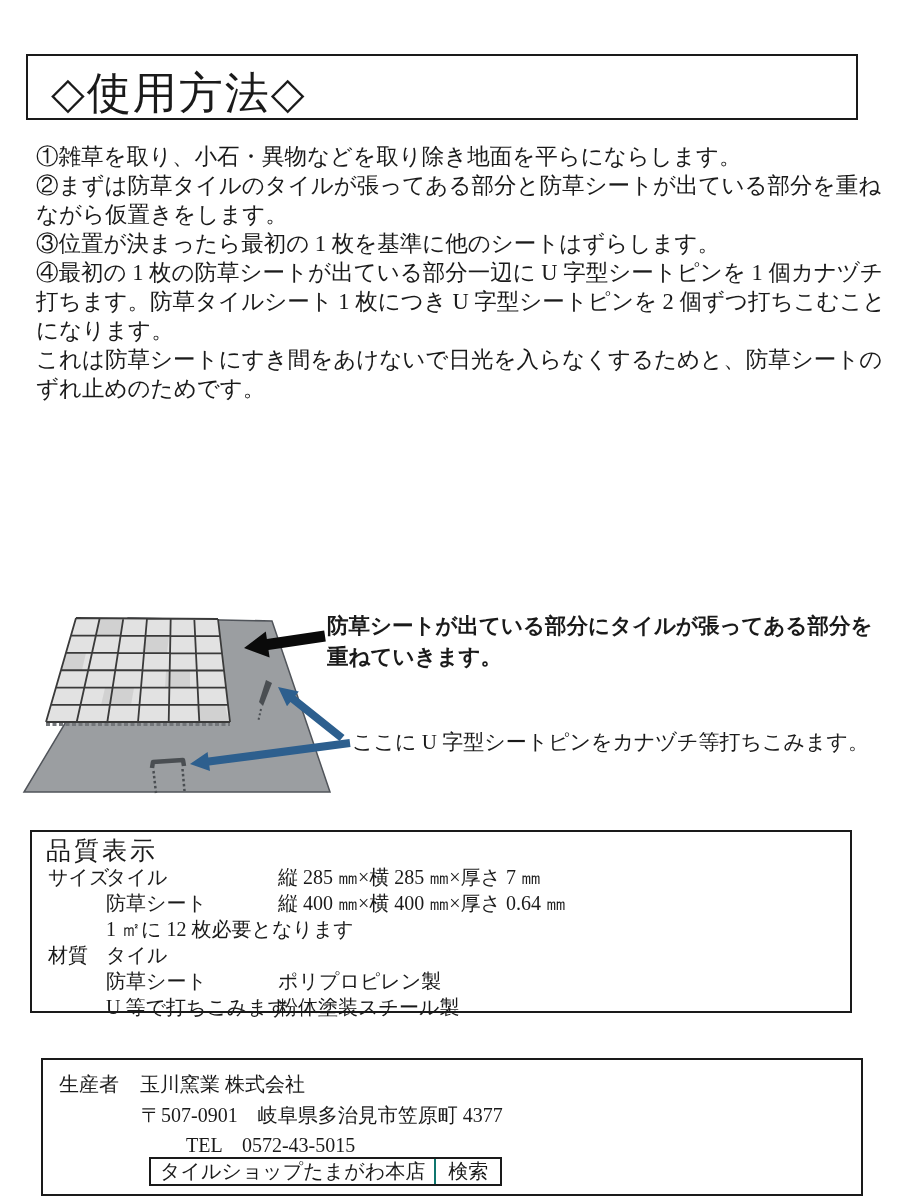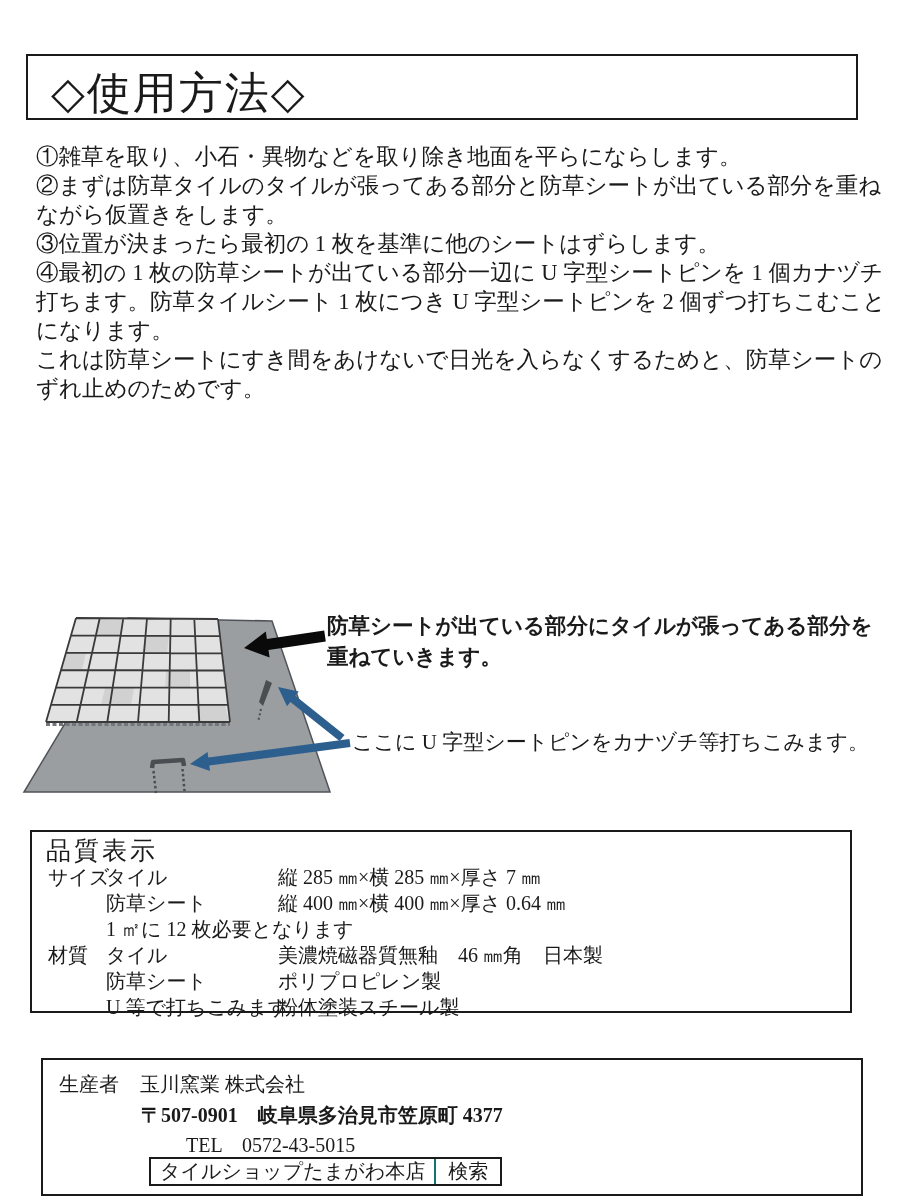--- a/index.html
+++ b/index.html
@@ -18,21 +18,21 @@
   .quality-box{position:absolute;left:30px;top:830px;width:818px;height:179px;border:2px solid #1a1a1a;font-size:20px;}
   .qb-heading{position:absolute;left:14px;top:2px;font-size:25px;letter-spacing:3px;white-space:nowrap;}
   .qb-row{position:absolute;left:0;width:100%;height:26px;line-height:26px;}
   .qb-label{position:absolute;left:16px;white-space:nowrap;}
   .qb-item{position:absolute;left:74px;white-space:nowrap;}
   .qb-value{position:absolute;left:246px;white-space:nowrap;}
   .r0{top:32px}.r1{top:58px}.r2{top:84px}.r3{top:110px}.r4{top:136px}.r5{top:162px}
   .producer-box{position:absolute;left:41px;top:1058px;width:818px;height:134px;border:2px solid #1a1a1a;font-size:20px;}
   .pb-label{position:absolute;left:16px;top:11px;white-space:nowrap;}
   .pb-company{position:absolute;left:97px;top:11px;white-space:nowrap;}
-  .pb-address{position:absolute;left:98px;top:42px;white-space:nowrap;font-weight:bold;}
+  .pb-address{position:absolute;left:98px;top:42px;white-space:nowrap;}
   .pb-tel{position:absolute;left:143px;top:72px;white-space:nowrap;}
   .pb-search{position:absolute;left:106px;top:97px;display:flex;border:2px solid #1a1a1a;line-height:24px;}
   .pb-search-term{padding:0 9px 1px;border-right:2px solid #0f766e;white-space:nowrap;}
   .pb-search-btn{padding:0 12px 1px;white-space:nowrap;}
 </style>
 </head>
 <body>
 
 <div class="page">
 
@@ -109,21 +109,20 @@
       <span class="qb-value">縦 400 ㎜×横 400 ㎜×厚さ 0.64 ㎜</span>
     </div>
     <div class="qb-row r2">
       <span class="qb-label"></span>
       <span class="qb-item">1 ㎡に 12 枚必要となります</span>
       <span class="qb-value"></span>
     </div>
     <div class="qb-row r3">
       <span class="qb-label">材質</span>
       <span class="qb-item">タイル</span>
-      <span class="qb-value">美濃焼磁器質無釉　46 ㎜角　日本製</span>
     </div>
     <div class="qb-row r4">
       <span class="qb-label"></span>
       <span class="qb-item">防草シート</span>
       <span class="qb-value">ポリプロピレン製</span>
     </div>
     <div class="qb-row r5">
       <span class="qb-label"></span>
       <span class="qb-item">U 等で打ちこみます</span>
       <span class="qb-value">粉体塗装スチール製</span>

